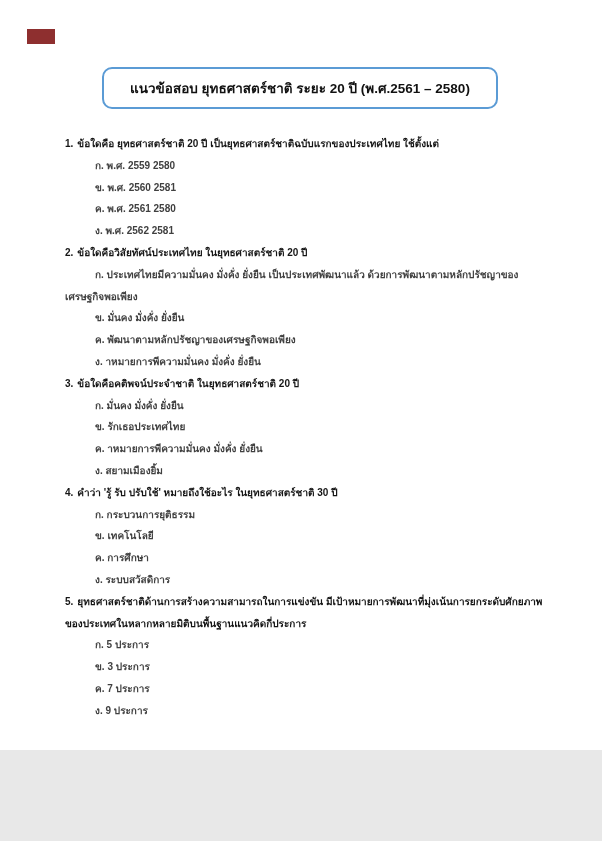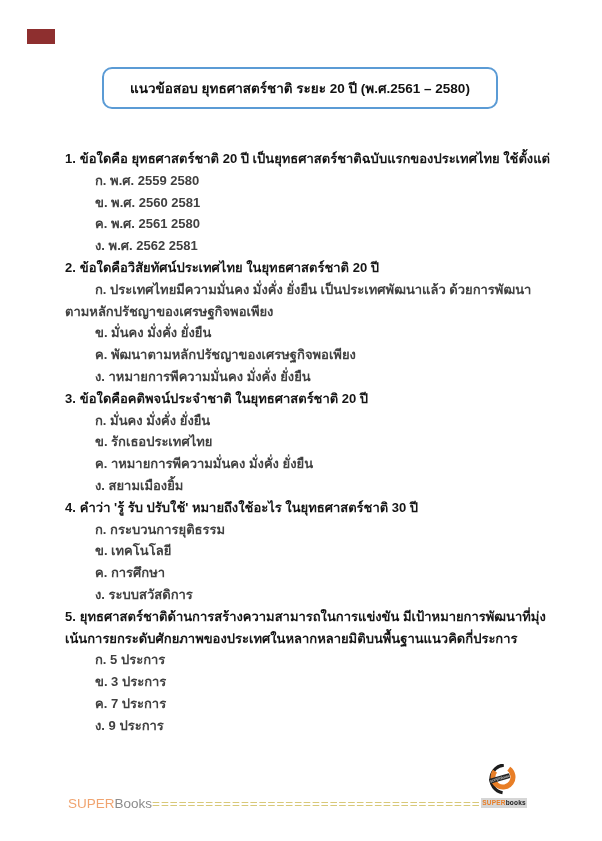--- a/index.html
+++ b/index.html
@@ -2,21 +2,21 @@
 <html><head>
 <meta charset="utf-8">
 <style>
   html,body{margin:0;padding:0;}
   body{
     background:#e8e8e8;
     font-family:"Liberation Sans", sans-serif;
   }
   .page{
     position:relative;
-    width:602px;height:841px;
+    width:602px;height:750px;
     margin:0 auto;
     background:#ffffff;
     overflow:hidden;
   }
   .red-marker{
     position:absolute;left:27px;top:29px;
     width:28px;height:15px;
     background:#8e2f2f;
   }
   .title-box{
@@ -25,22 +25,22 @@
     border:2.5px solid #5b9bd5;
     border-radius:10px;
     background:#ffffff;
     display:flex;align-items:center;justify-content:center;
   }
   .title-box .title{
     font-size:13.5px;font-weight:bold;color:#111111;
     letter-spacing:0;
   }
   .content{
-    position:absolute;left:65px;top:148px;width:487px;
-    font-size:13px;line-height:21.8px;color:#404040;
+    position:absolute;left:65px;top:133px;width:487px;
+    font-size:10px;line-height:21.8px;color:#404040;
   }
   .q-header{
     font-weight:bold;color:#151515;
   }
   .q-header .q-num{margin-right:4px;}
   .q-option{
     text-indent:30px; 
     color:#404040;
     font-weight:bold;
   }

